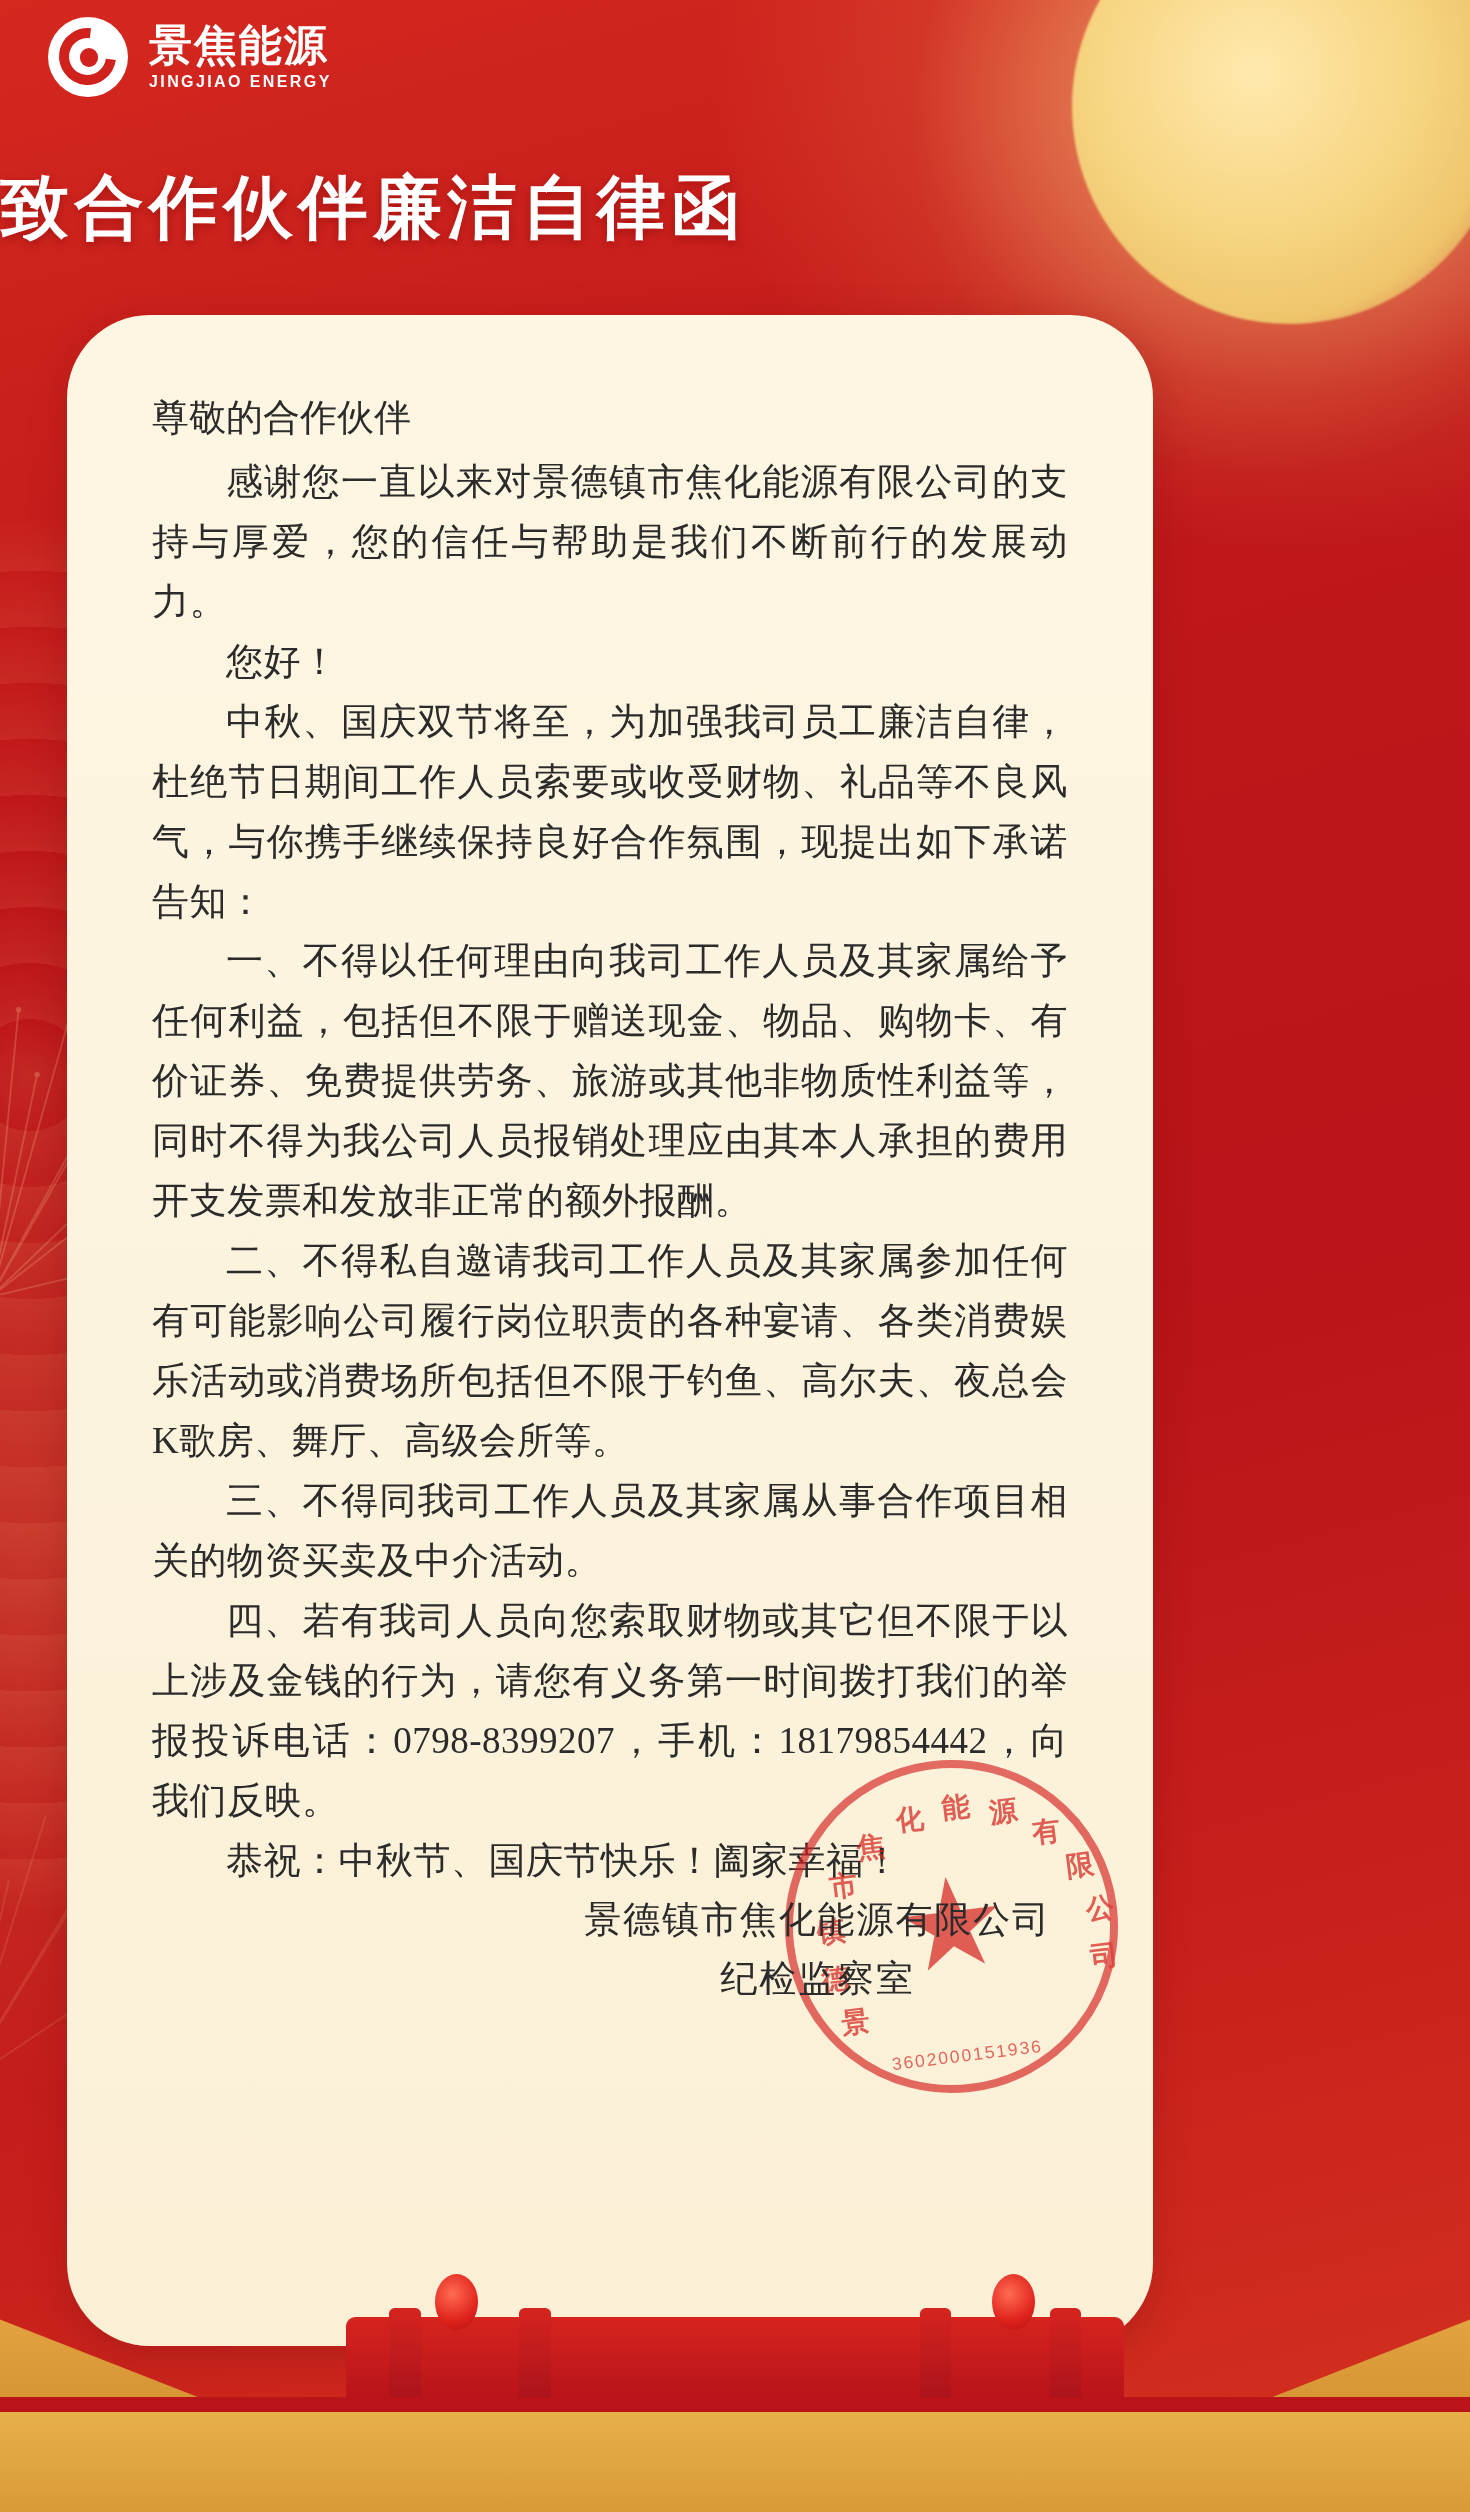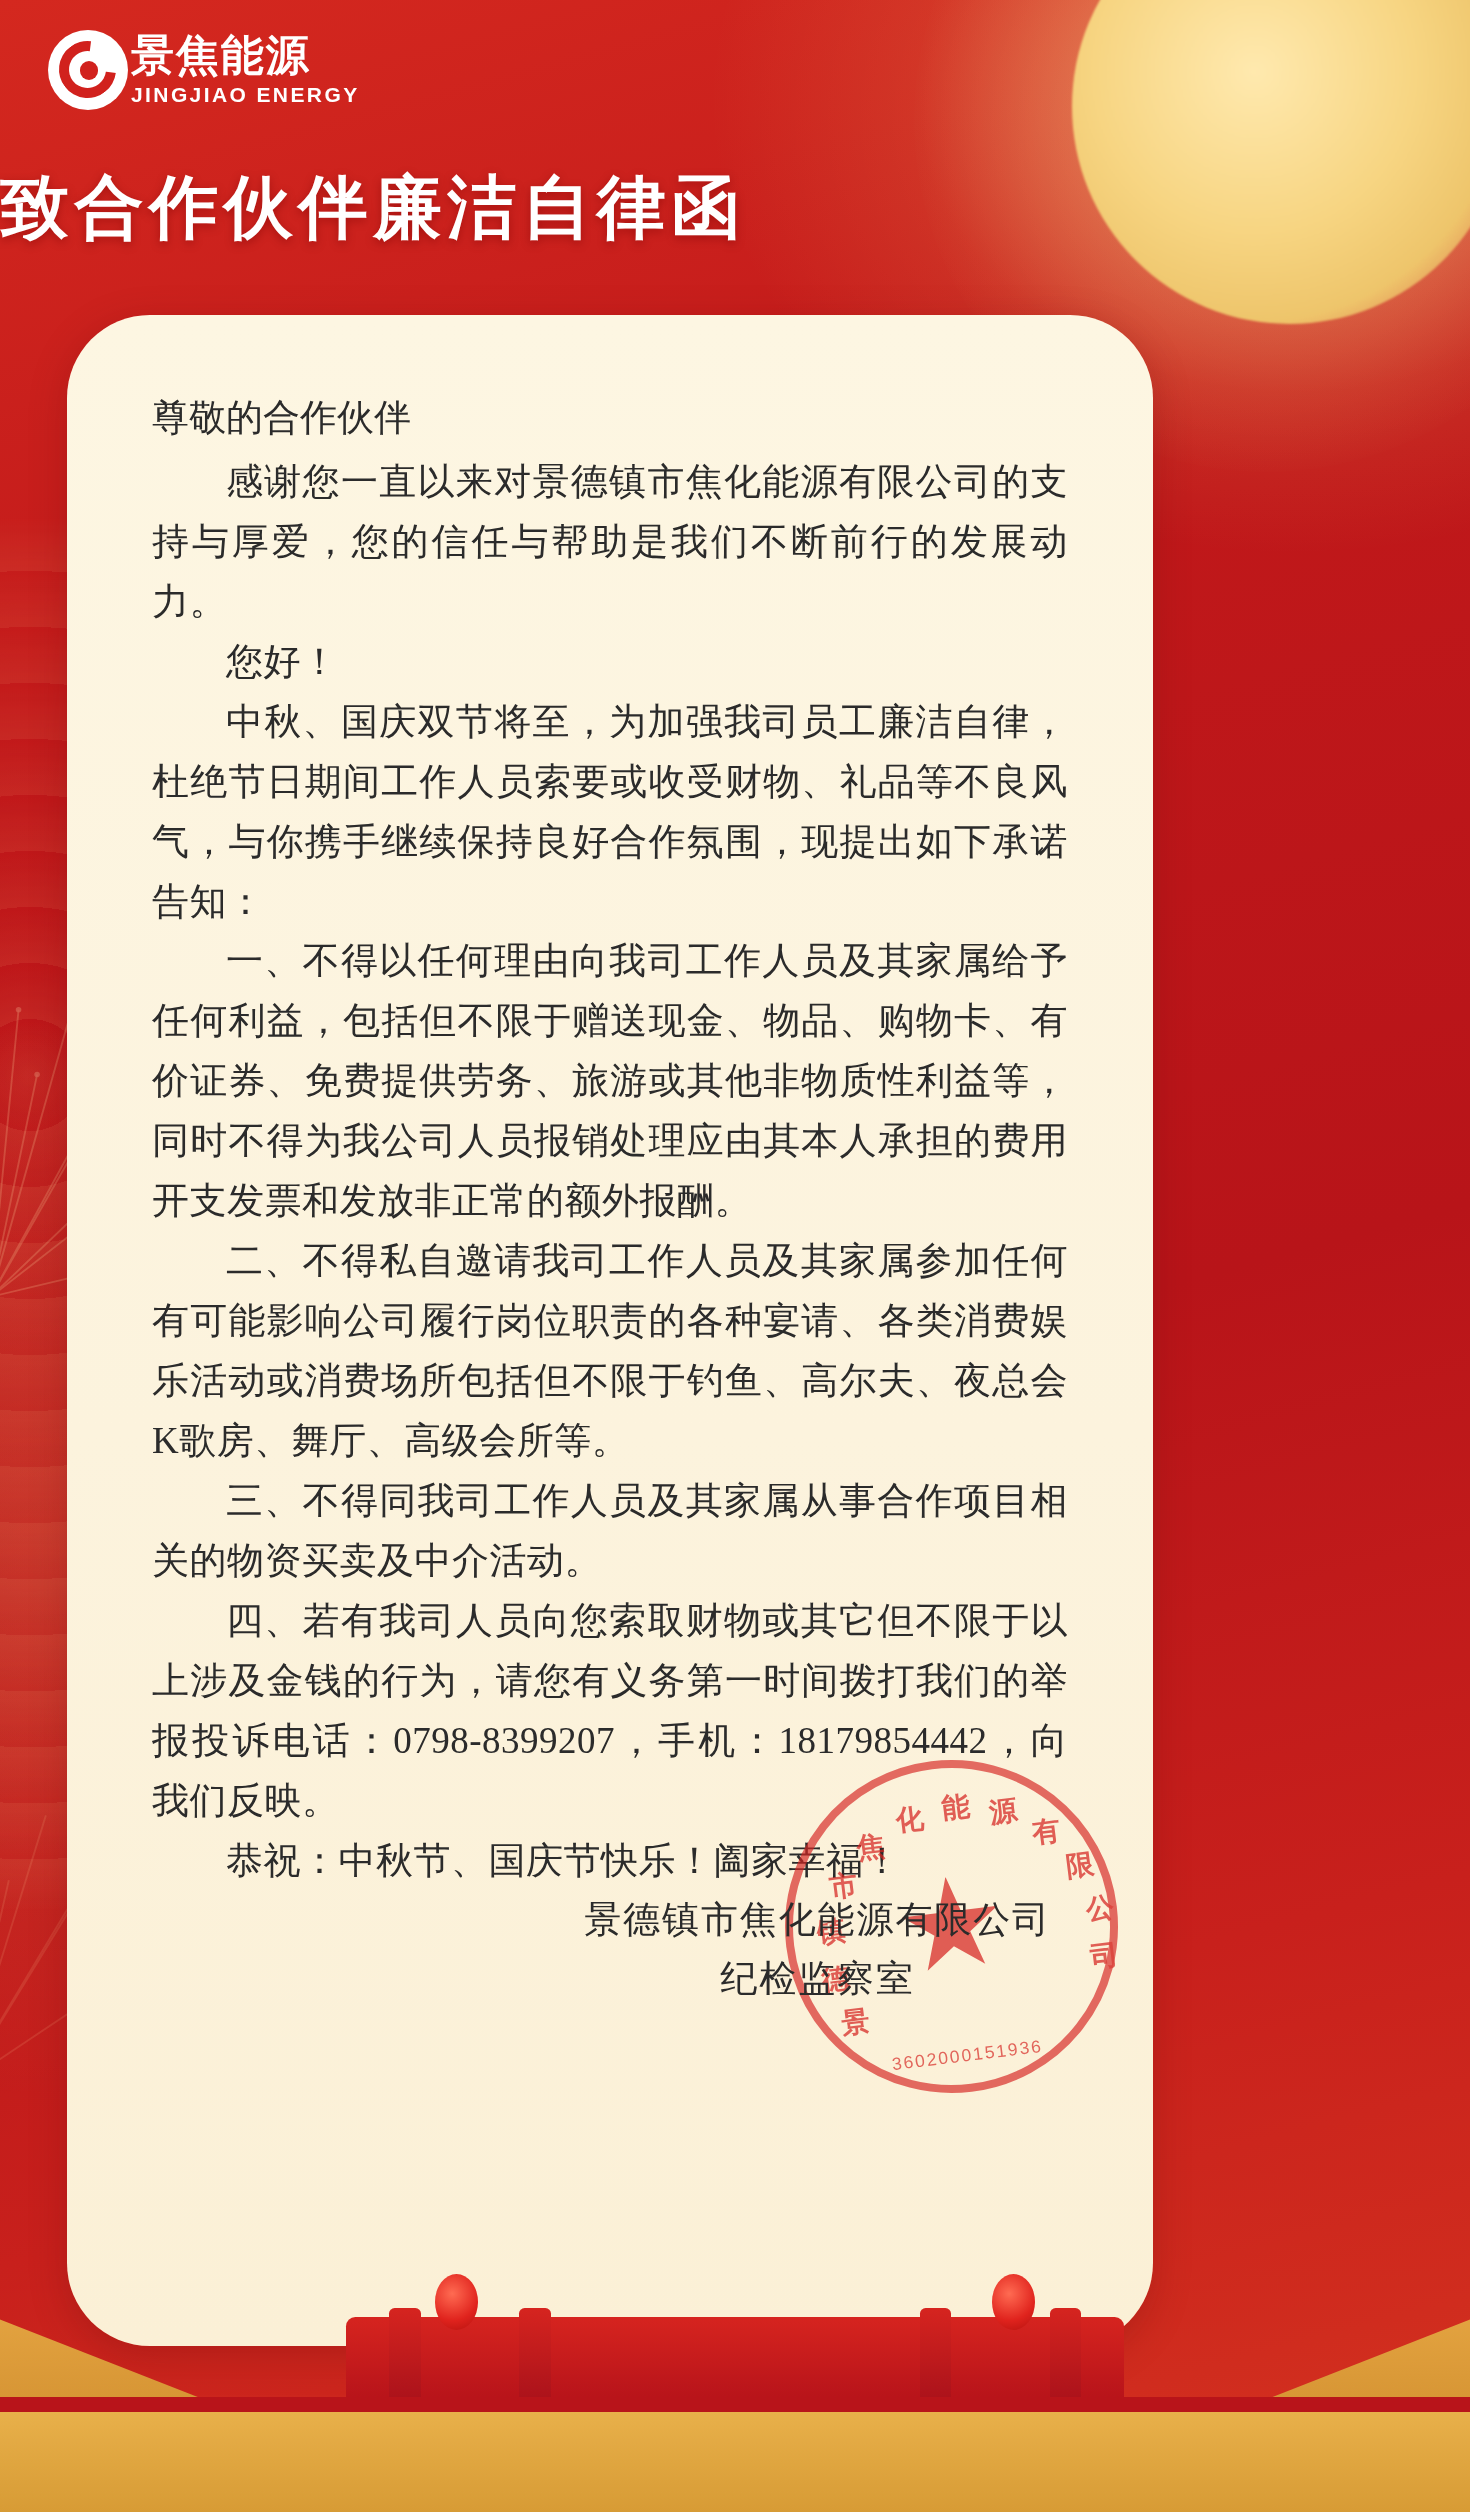--- a/index.html
+++ b/index.html
@@ -70,24 +70,24 @@
     width: 704px;
     height: 704px;
     border-radius: 50%;
     background: radial-gradient(circle, rgba(255,224,150,0.30) 0%, rgba(255,214,130,0.12) 48%, rgba(255,214,130,0) 72%);
   }
 
   
   .logo {
     position: absolute;
     left: 48px;
-    top: 30px;
+    top: 17px;
     display: flex;
     align-items: center;
-    gap: 3px;
+    gap: 21px;
   }
   .logo-mark {
     width: 80px;
     height: 80px;
     border-radius: 50%;
     background: #ffffff;
     position: relative;
     flex: 0 0 auto;
   }
   .logo-mark::before {
@@ -111,21 +111,21 @@
   }
   .logo-text-cn {
     font-size: 43px;
     font-weight: 700;
     color: #ffffff;
     letter-spacing: 1.9px;
     line-height: 1.05;
     font-family: "Liberation Sans", "DejaVu Sans", sans-serif;
   }
   .logo-text-en {
-    font-size: 21px;
+    font-size: 16px;
     font-weight: 700;
     color: #ffffff;
     letter-spacing: 2.4px;
     margin-top: 4.6px;
     font-family: "Liberation Sans", sans-serif;
   }
 
   
   .title {
     position: absolute;

